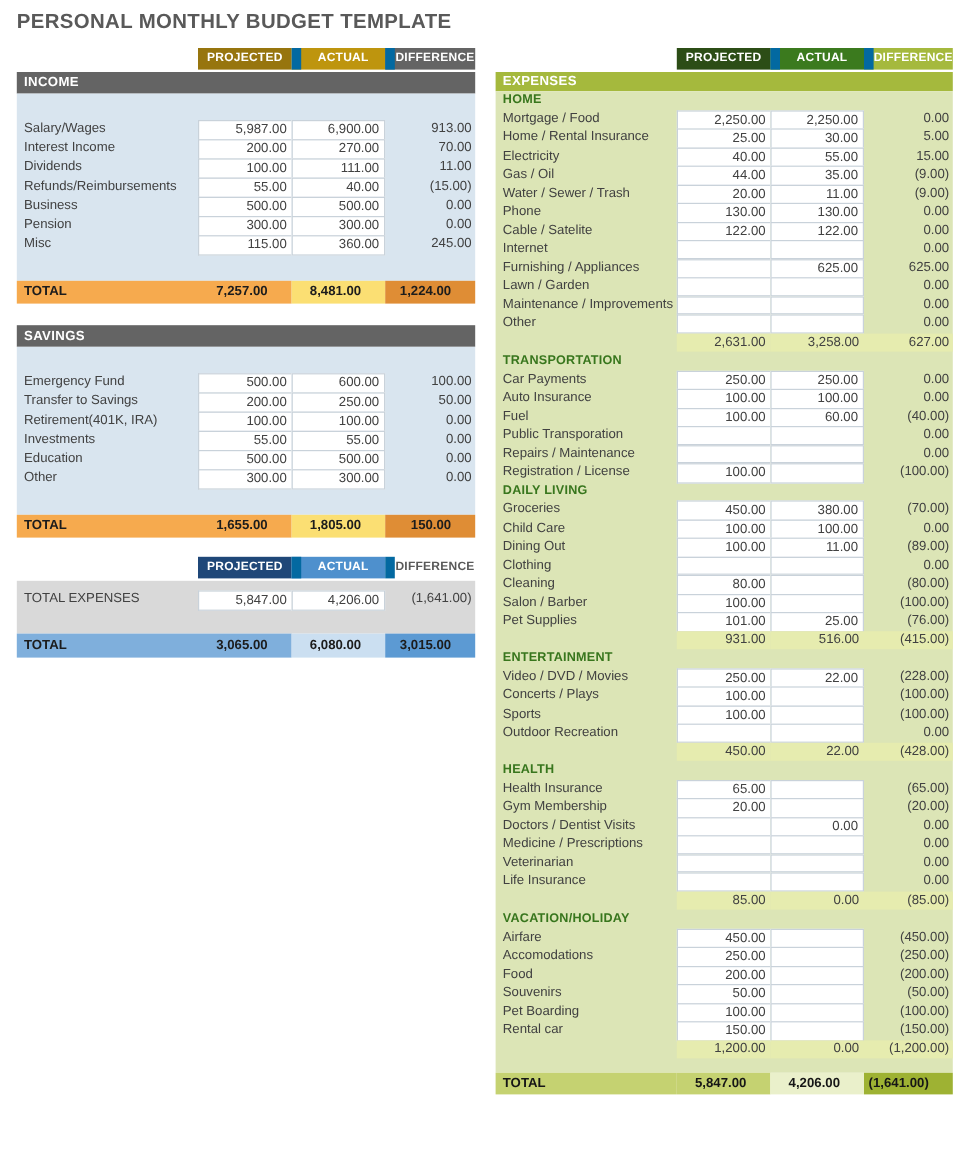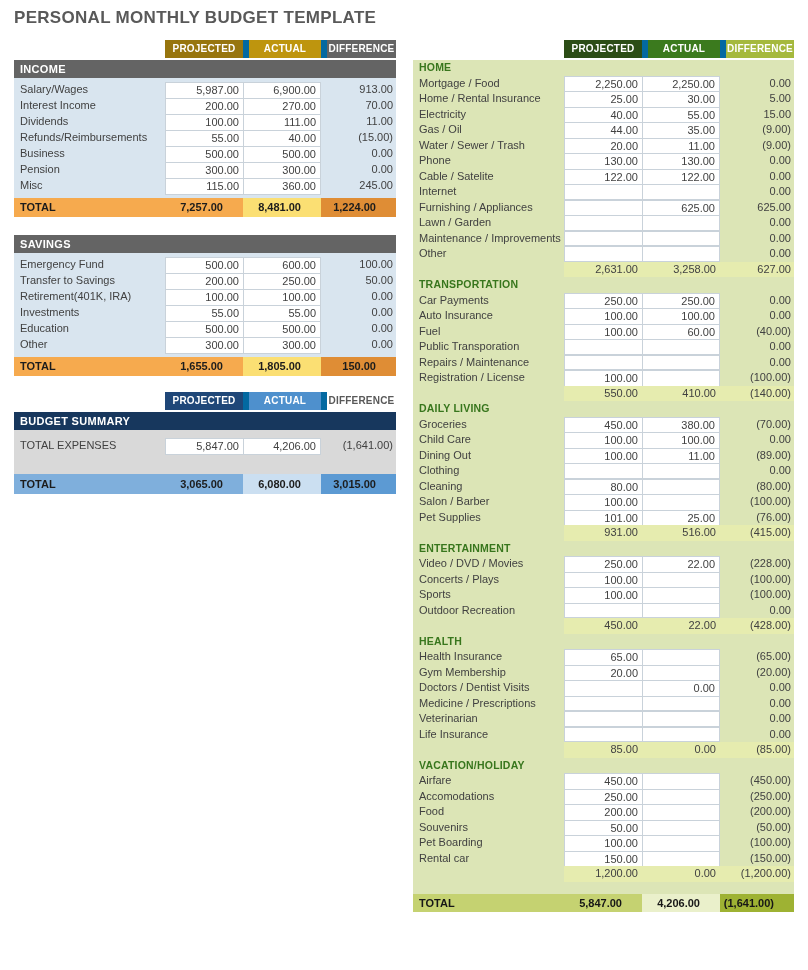--- a/index.html
+++ b/index.html
@@ -20,39 +20,39 @@
   .col-left{width:382px;flex:none;}
   .col-right{width:381px;flex:none;margin-left:17px;margin-top:32px;}
   .page-title{font-size:17px;font-weight:700;color:var(--title-c);letter-spacing:.3px;
     margin-bottom:12px;white-space:nowrap;}
   
   .grid4{display:grid;grid-template-columns:151px 78px 78px 1fr;align-items:stretch;}
   
   .hdr-row{height:18px;margin-bottom:2px;}
   .hc{font-size:10px;font-weight:700;color:#fff;text-align:center;line-height:18px;
     letter-spacing:.2px;}
-  .hc.b2{border-left:6px solid #0369a1;}
+  .hc.b2{border-left:8px solid #0369a1;}
   .hc.spacer{background:transparent;}
   .hc.gold-dark{background:var(--gold-dark);}
   .hc.gold-mid{background:var(--gold-mid);}
   .hc.gray{background:var(--gray-bar);}
   .hc.blue-dark{background:var(--blue-h-dark);}
   .hc.blue-mid{background:var(--blue-h-mid);}
   .hc.plain{background:#fff;color:var(--title-c);}
   .hc.grn-dark{background:var(--grn-h-dark);}
   .hc.grn-mid{background:var(--grn-h-mid);}
   .hc.olive{background:var(--olive);}
   
   .bar{height:18px;line-height:18px;color:#fff;font-size:11px;font-weight:700;
     padding-left:6px;letter-spacing:.3px;}
   .bar.gray{background:var(--gray-bar);}
   .bar.navy{background:var(--navy);}
   .bar.olive{background:var(--olive);height:16px;line-height:16px;}
   
-  .tbody{padding:4px 0;}
+  .tbody{padding:22px 0;}
   .tbody.blue{background:var(--blue-body);}
   .tbody.graybg{background:var(--gray-body);padding:8px 0 20px;}
   .trow{height:16px;line-height:15px;font-size:11px;}
   .c-label{padding-left:6px;white-space:nowrap;overflow:hidden;}
   .c-val{background:#fff;border:1px solid var(--cell-border);text-align:right;
     padding-right:4px;}
   .c-val.first{border-right:none;}
   .c-diff{text-align:right;padding-right:3px;}
   
   .total-row{height:19px;line-height:19px;font-size:11px;font-weight:700;color:#1c1c1c;}
@@ -195,21 +195,20 @@
     </div>
 
     <div class="gap16"></div>
 
     <div class="grid4 hdr-row">
       <div class="hc spacer"></div>
       <div class="hc blue-dark">PROJECTED</div>
       <div class="hc blue-mid b2">ACTUAL</div>
       <div class="hc plain b2">DIFFERENCE</div>
     </div>
-    <div class="bar navy">BUDGET SUMMARY</div>
     <div class="tbody graybg">
         <div class="grid4 trow">
           <div class="c-label">TOTAL EXPENSES</div>
           <div class="c-val first">5,847.00</div>
           <div class="c-val">4,206.00</div>
           <div class="c-diff">(1,641.00)</div>
         </div>
       </div>
     <div class="grid4 total-row bluetot">
       <div class="tc t-label main">TOTAL</div>
@@ -219,20 +218,21 @@
     </div>
   </div>
 
   <div class="col-right">
     <div class="grid4 hdr-row">
       <div class="hc spacer"></div>
       <div class="hc grn-dark">PROJECTED</div>
       <div class="hc grn-mid b2">ACTUAL</div>
       <div class="hc olive b2">DIFFERENCE</div>
     </div>
+    <div class="bar olive">EXPENSES</div>
     <div class="exp-body" id="expenses-body">
         <div class="g-name">HOME</div>
         <div class="grid4 trow">
           <div class="c-label">Mortgage / Food</div>
           <div class="c-val first">2,250.00</div>
           <div class="c-val">2,250.00</div>
           <div class="c-diff">0.00</div>
         </div>
         <div class="grid4 trow">
           <div class="c-label">Home / Rental Insurance</div>
@@ -335,26 +335,20 @@
           <div class="c-label">Repairs / Maintenance</div>
           <div class="c-val first"></div>
           <div class="c-val"></div>
           <div class="c-diff">0.00</div>
         </div>
         <div class="grid4 trow">
           <div class="c-label">Registration / License</div>
           <div class="c-val first">100.00</div>
           <div class="c-val"></div>
           <div class="c-diff">(100.00)</div>
-        </div>
-        <div class="grid4 srow">
-          <div class="c-label"></div>
-          <div class="s-num">550.00</div>
-          <div class="s-num">410.00</div>
-          <div class="s-num diff">(140.00)</div>
         </div>
         <div class="g-name">DAILY LIVING</div>
         <div class="grid4 trow">
           <div class="c-label">Groceries</div>
           <div class="c-val first">450.00</div>
           <div class="c-val">380.00</div>
           <div class="c-diff">(70.00)</div>
         </div>
         <div class="grid4 trow">
           <div class="c-label">Child Care</div>

